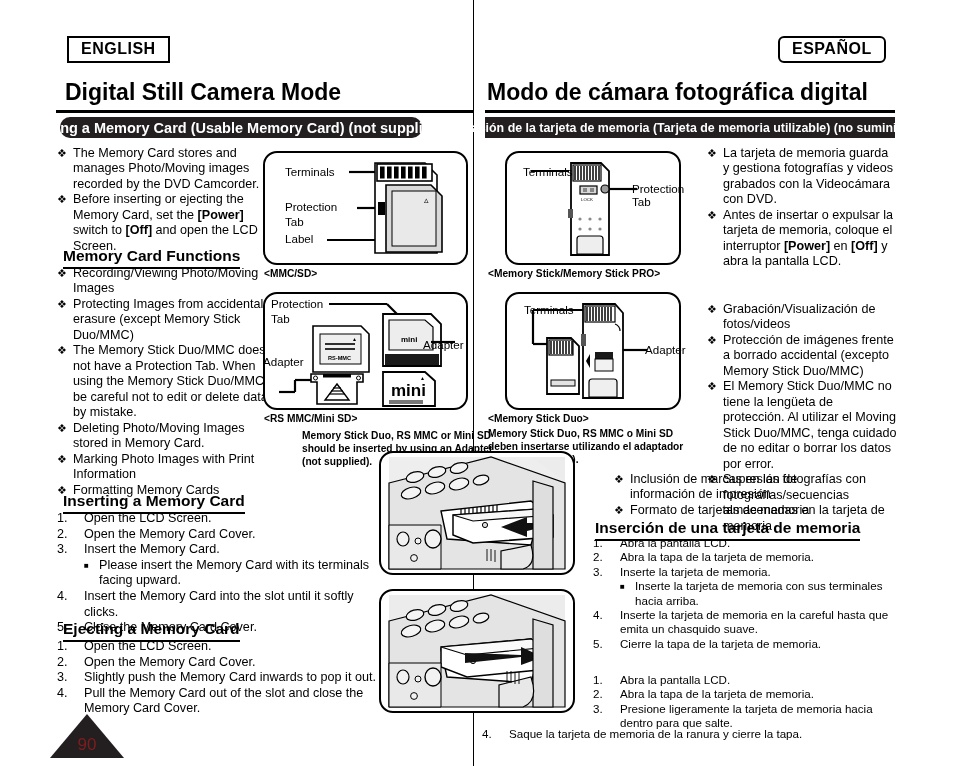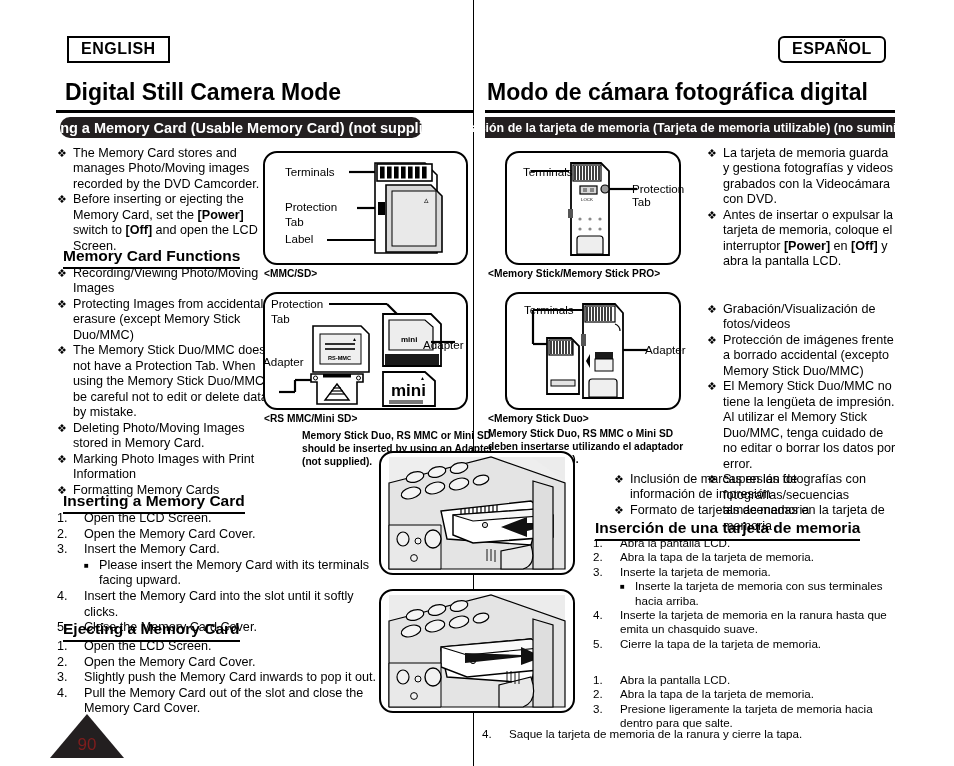--- a/index.html
+++ b/index.html
@@ -263,21 +263,21 @@
     <div class="row">
         <span class="bt">❖</span>
         <span class="bx">Grabación/Visualización de fotos/videos</span>
       </div>
     <div class="row">
         <span class="bt">❖</span>
         <span class="bx">Protección de imágenes frente a borrado accidental (excepto Memory Stick Duo/MMC)</span>
       </div>
     <div class="row">
         <span class="bt">❖</span>
-        <span class="bx">El Memory Stick Duo/MMC no tiene la lengüeta de impresión. Al utilizar el Memory Stick Duo/MMC, tenga cuidado de no editar o borrar los datos por error.</span>
+        <span class="bx">El Memory Stick Duo/MMC no tiene la lengüeta de protección. Al utilizar el Moving Stick Duo/MMC, tenga cuidado de no editar o borrar los datos por error.</span>
       </div>
     <div class="row">
         <span class="bt">❖</span>
         <span class="bx">Supresión de fotografías/secuencias almacenadas en la tarjeta de memoria</span>
       </div>
   </div>
 
   <div class="bullets txt" style="left:614px; top:472px; width:280px;">
     <div class="row">
         <span class="bt">❖</span>
@@ -305,21 +305,21 @@
         <span class="body">Inserte la tarjeta de memoria.</span>
       </li>
     <li style="padding-left:27px;">
       <span class="sub">
           <span class="sq">■</span>
           <span>Inserte la tarjeta de memoria con sus terminales hacia arriba.</span>
         </span>
     </li>
     <li>
         <span class="num">4.</span>
-        <span class="body">Inserte la tarjeta de memoria en la ranura hasta que emita un chasquido suave.</span>
+        <span class="body">Inserte la tarjeta de memoria en la careful hasta que emita un chasquido suave.</span>
       </li>
     <li>
         <span class="num">5.</span>
         <span class="body">Cierre la tapa de la tarjeta de memoria.</span>
       </li>
   </ol>
 
 
   <ol class="steps" style="left:593px; top:673px; width:300px; font-size:11.6px;">
     <li>

